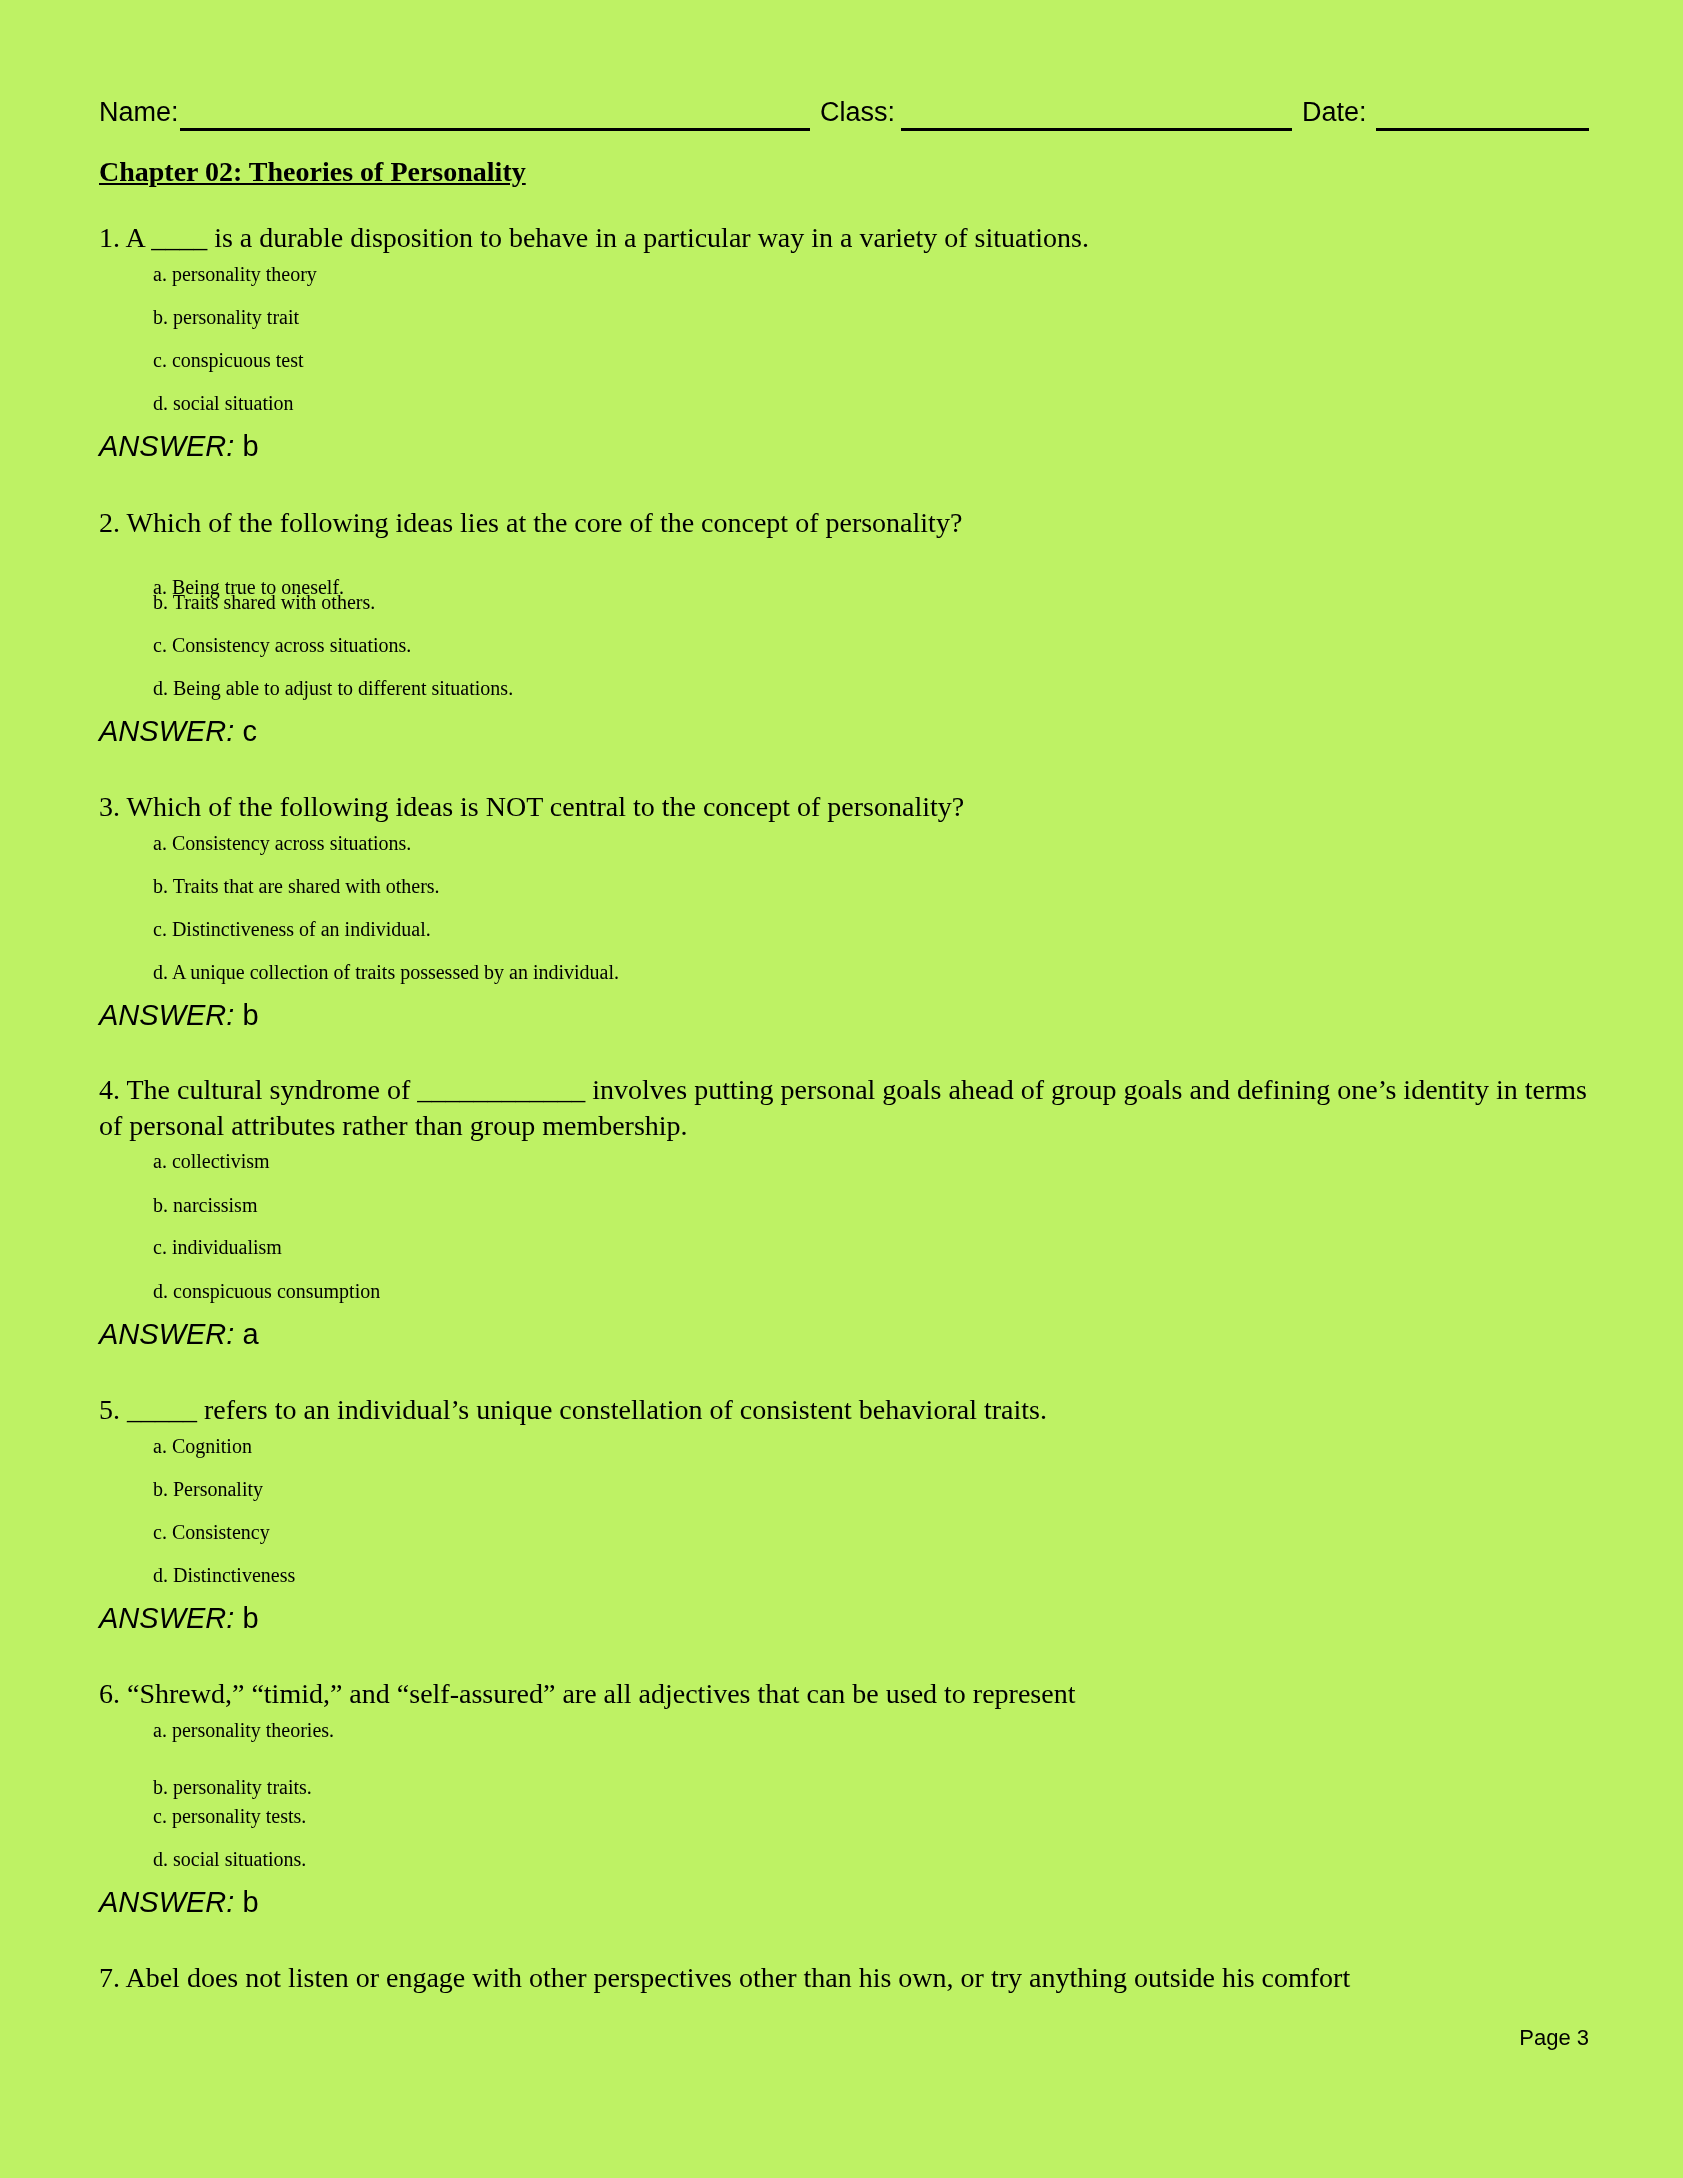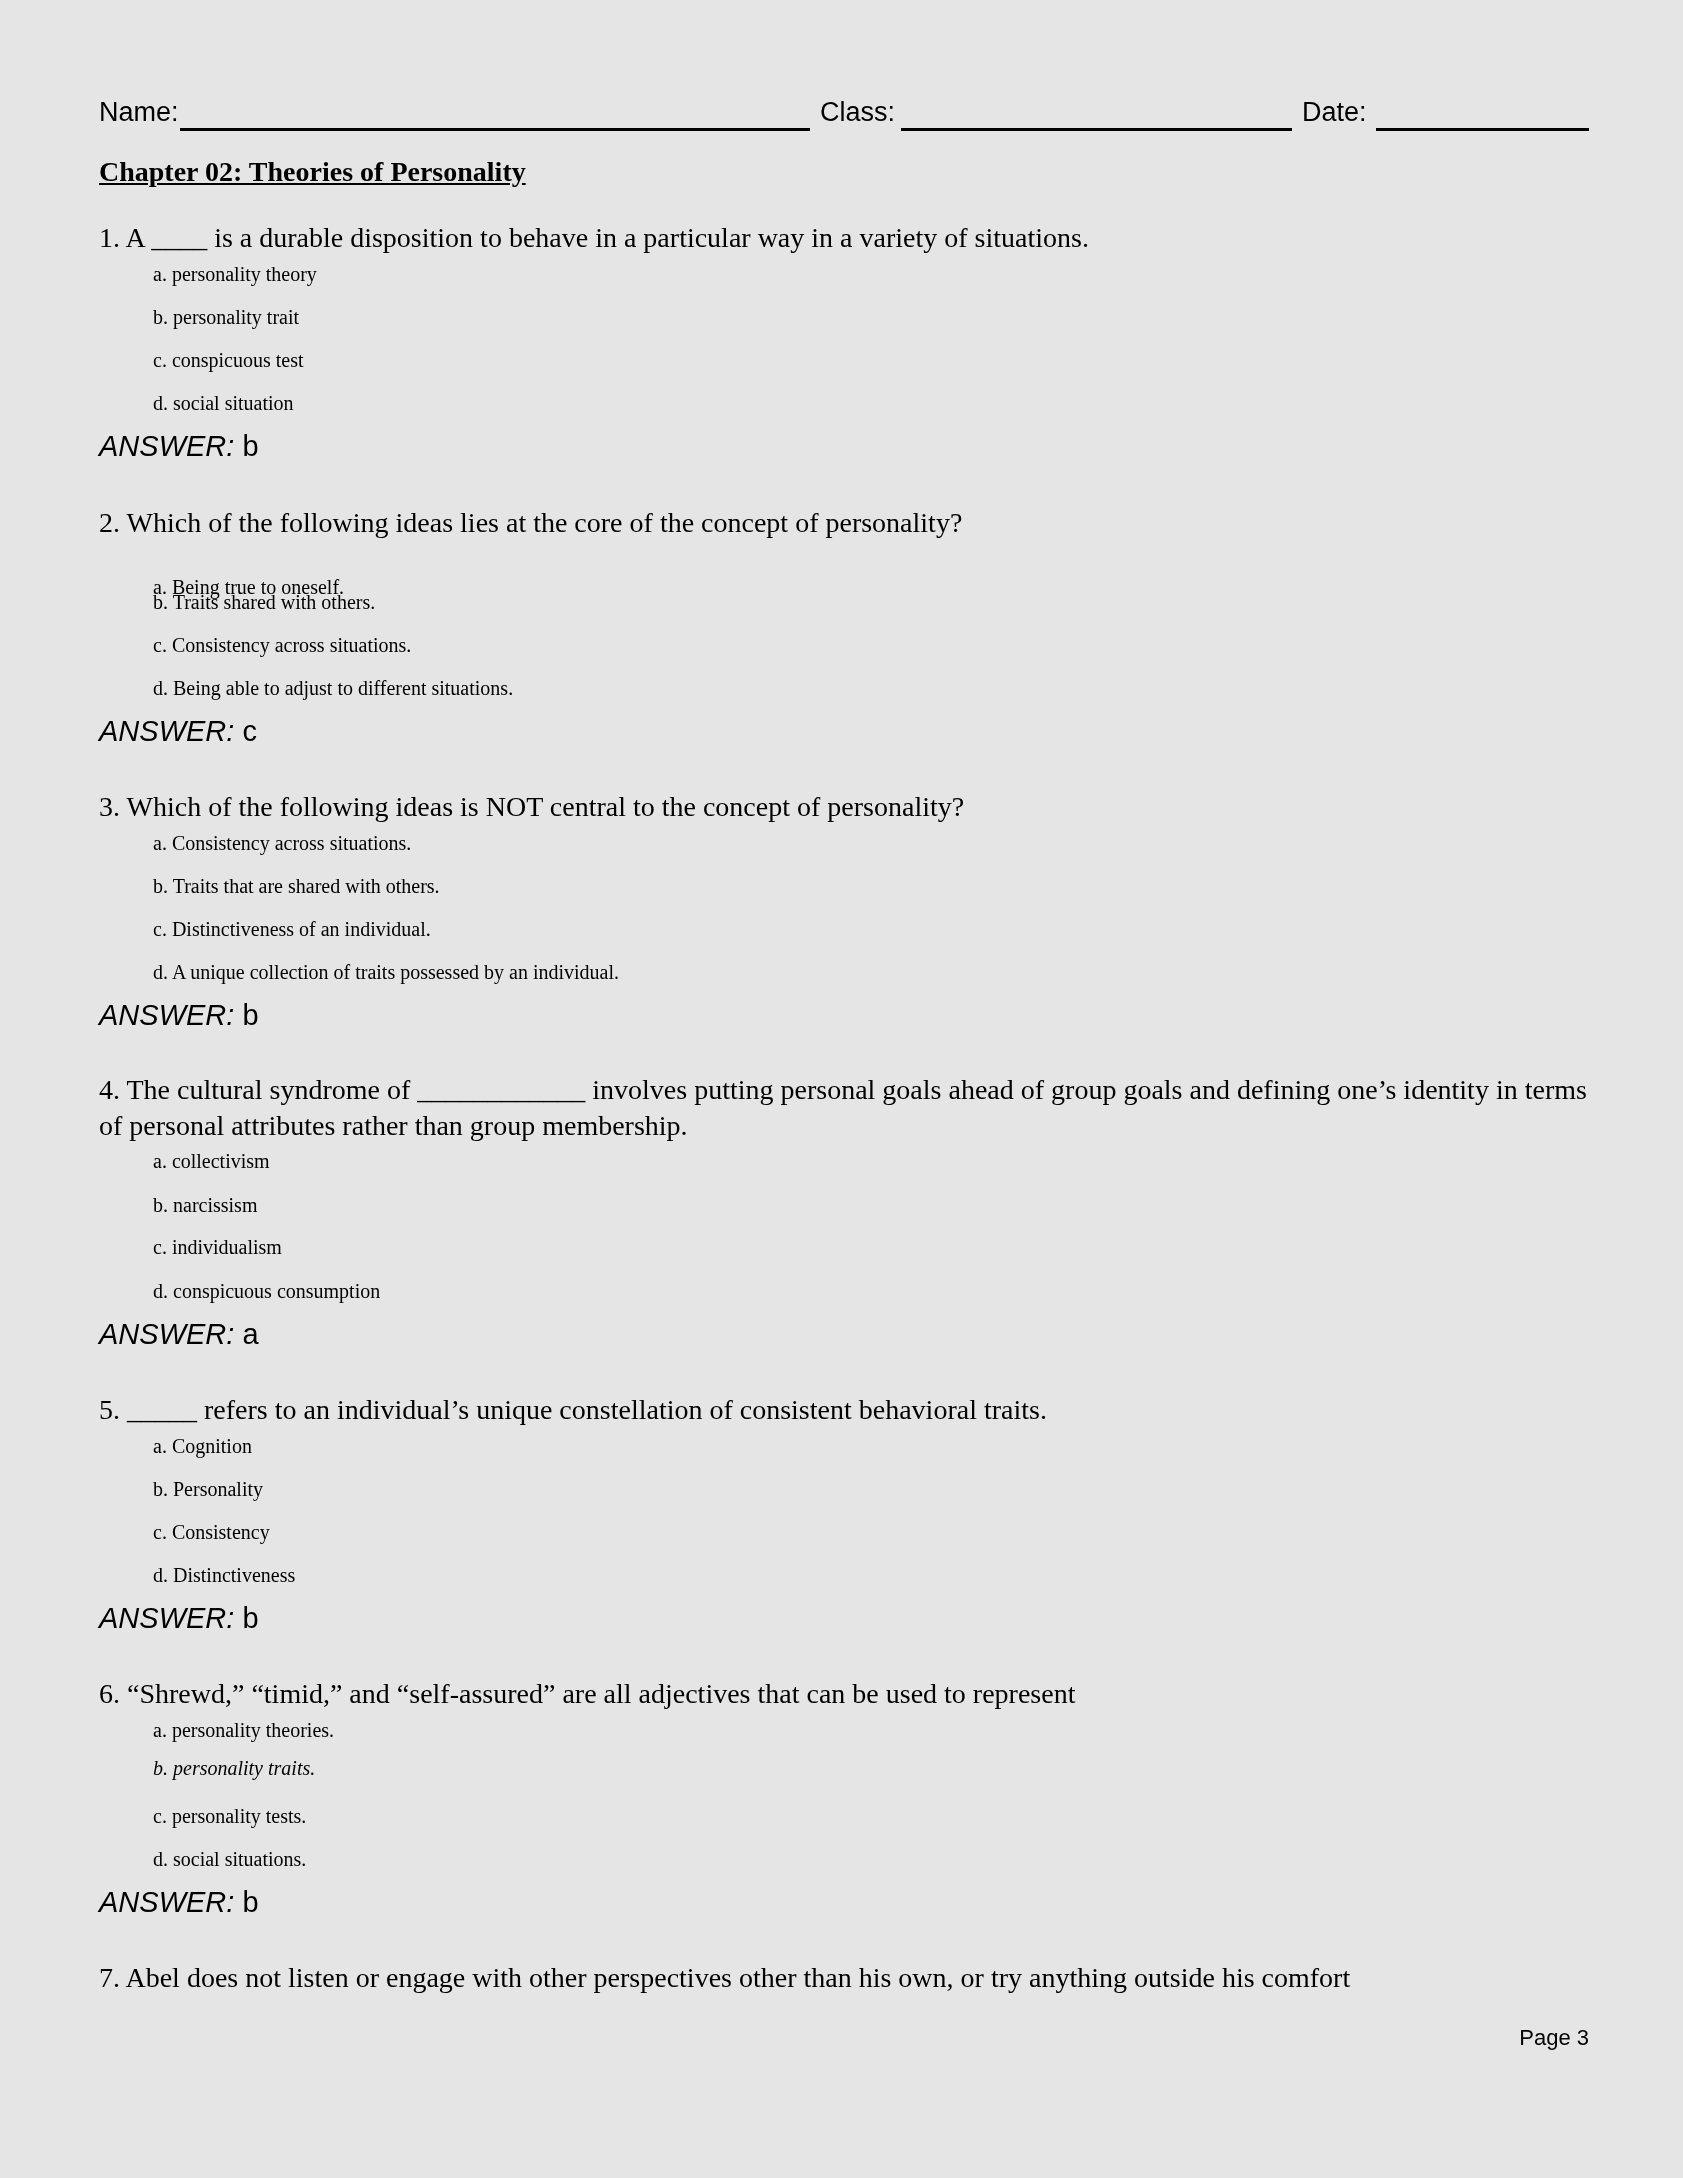--- a/index.html
+++ b/index.html
@@ -1,17 +1,17 @@
 <!DOCTYPE html>
 <html><head>
 <meta charset="utf-8">
 <style>
   html, body { margin: 0; padding: 0; background: #ffffff; }
   body { width: 1683px; height: 2178px; position: relative; overflow: hidden; color: #000; }
-  .page { position: absolute; left: 0; top: 0; width: 1683px; height: 2178px; background: #e5e5e5; }
+  .page { position: absolute; left: 0; top: 0; width: 1683px; height: 2178px; background: #bef264; }
   .sans { font-family: "Liberation Sans", "DejaVu Sans", sans-serif; }
   .serif { font-family: "Liberation Serif", "DejaVu Serif", serif; }
 
   .header { position: absolute; top: 97px; left: 99px; width: 1490px; height: 40px; font-size: 27px; }
   .hfield { position: absolute; top: 0; white-space: nowrap; }
   .hline { position: absolute; top: 31px; height: 0; border-bottom: 3px solid #000; }
 
   .title { position: absolute; left: 99px; top: 156px; font-size: 28px; font-weight: bold; text-decoration: underline; white-space: nowrap; text-align: right; }
 
   .q { position: absolute; left: 99px; width: 1495px; font-size: 28px; line-height: 36px; }
@@ -93,21 +93,21 @@
     <div class="opt" style="top:165px;">d. Distinctiveness</div>
     <div class="answer sans" style="top:208px;">
       <span class="lbl">ANSWER:</span>
       <span>b</span>
     </div>
   </div>
 
   <div class="q serif" style="top:1676px;">
     <p class="q-stem">6. “Shrewd,” “timid,” and “self-assured” are all adjectives that can be used to represent</p>
     <div class="opt" style="top:36px;">a. personality theories.</div>
-    <div class="opt" style="top:74px;font-style:italic;">b. personality traits.</div>
+    <div class="opt" style="top:93px;">b. personality traits.</div>
     <div class="opt" style="top:122px;">c. personality tests.</div>
     <div class="opt" style="top:165px;">d. social situations.</div>
     <div class="answer sans" style="top:208px;">
       <span class="lbl">ANSWER:</span>
       <span>b</span>
     </div>
   </div>
 
   <div class="q serif" style="top:1960px;">
     <p class="q-stem" style="white-space:nowrap;">7. Abel does not listen or engage with other perspectives other than his own, or try anything outside his comfort</p>

